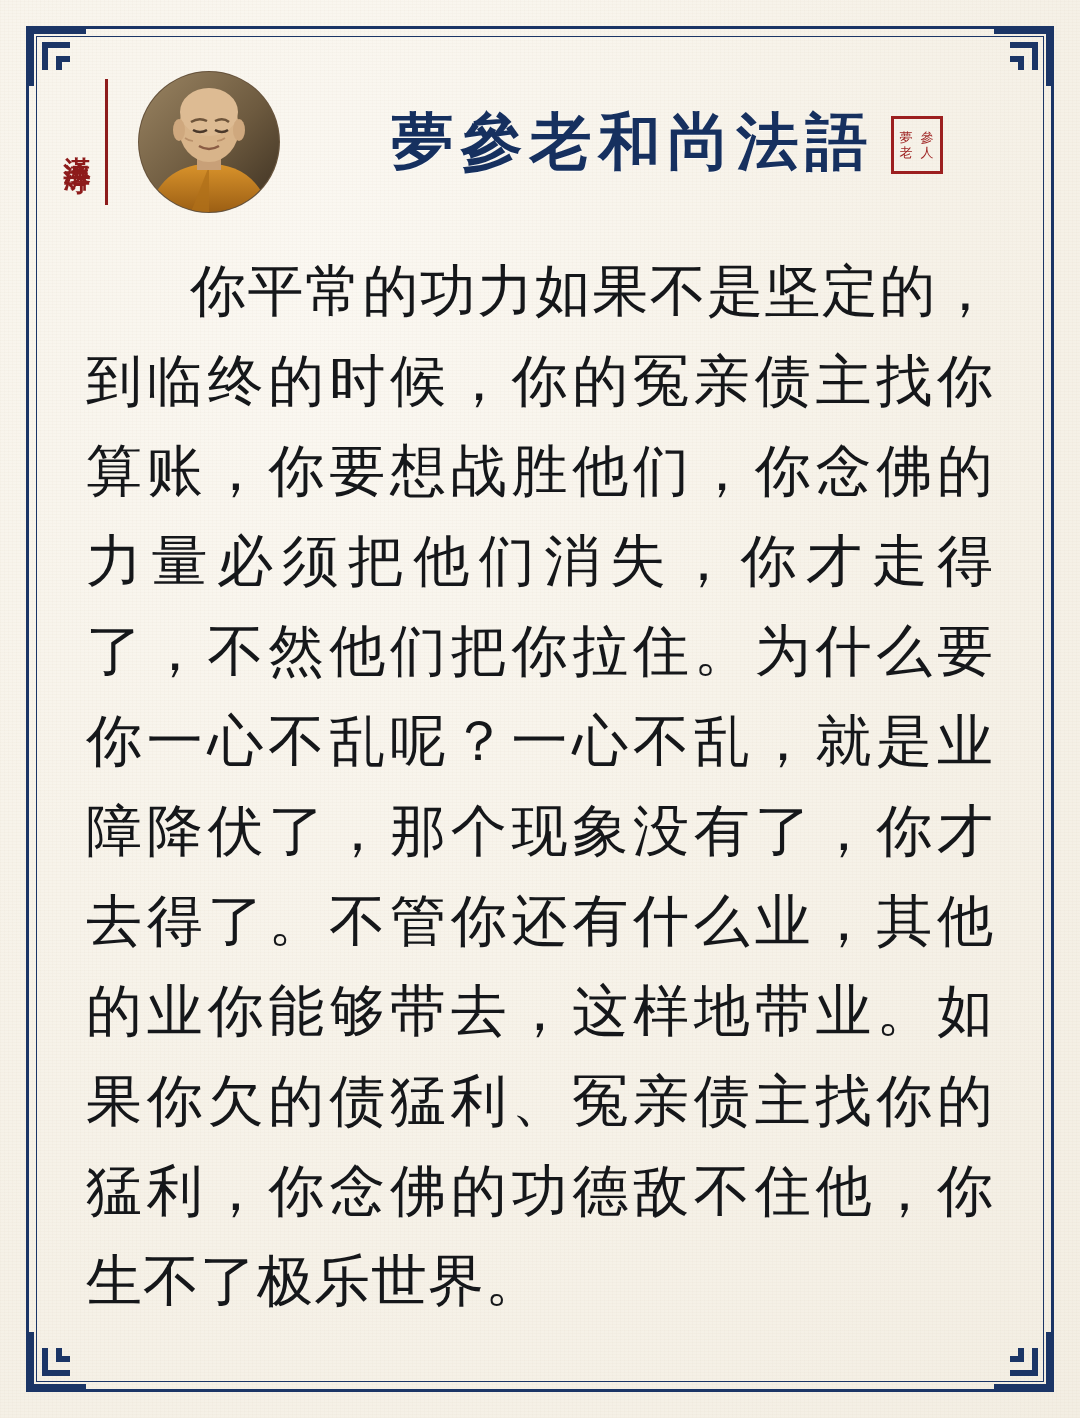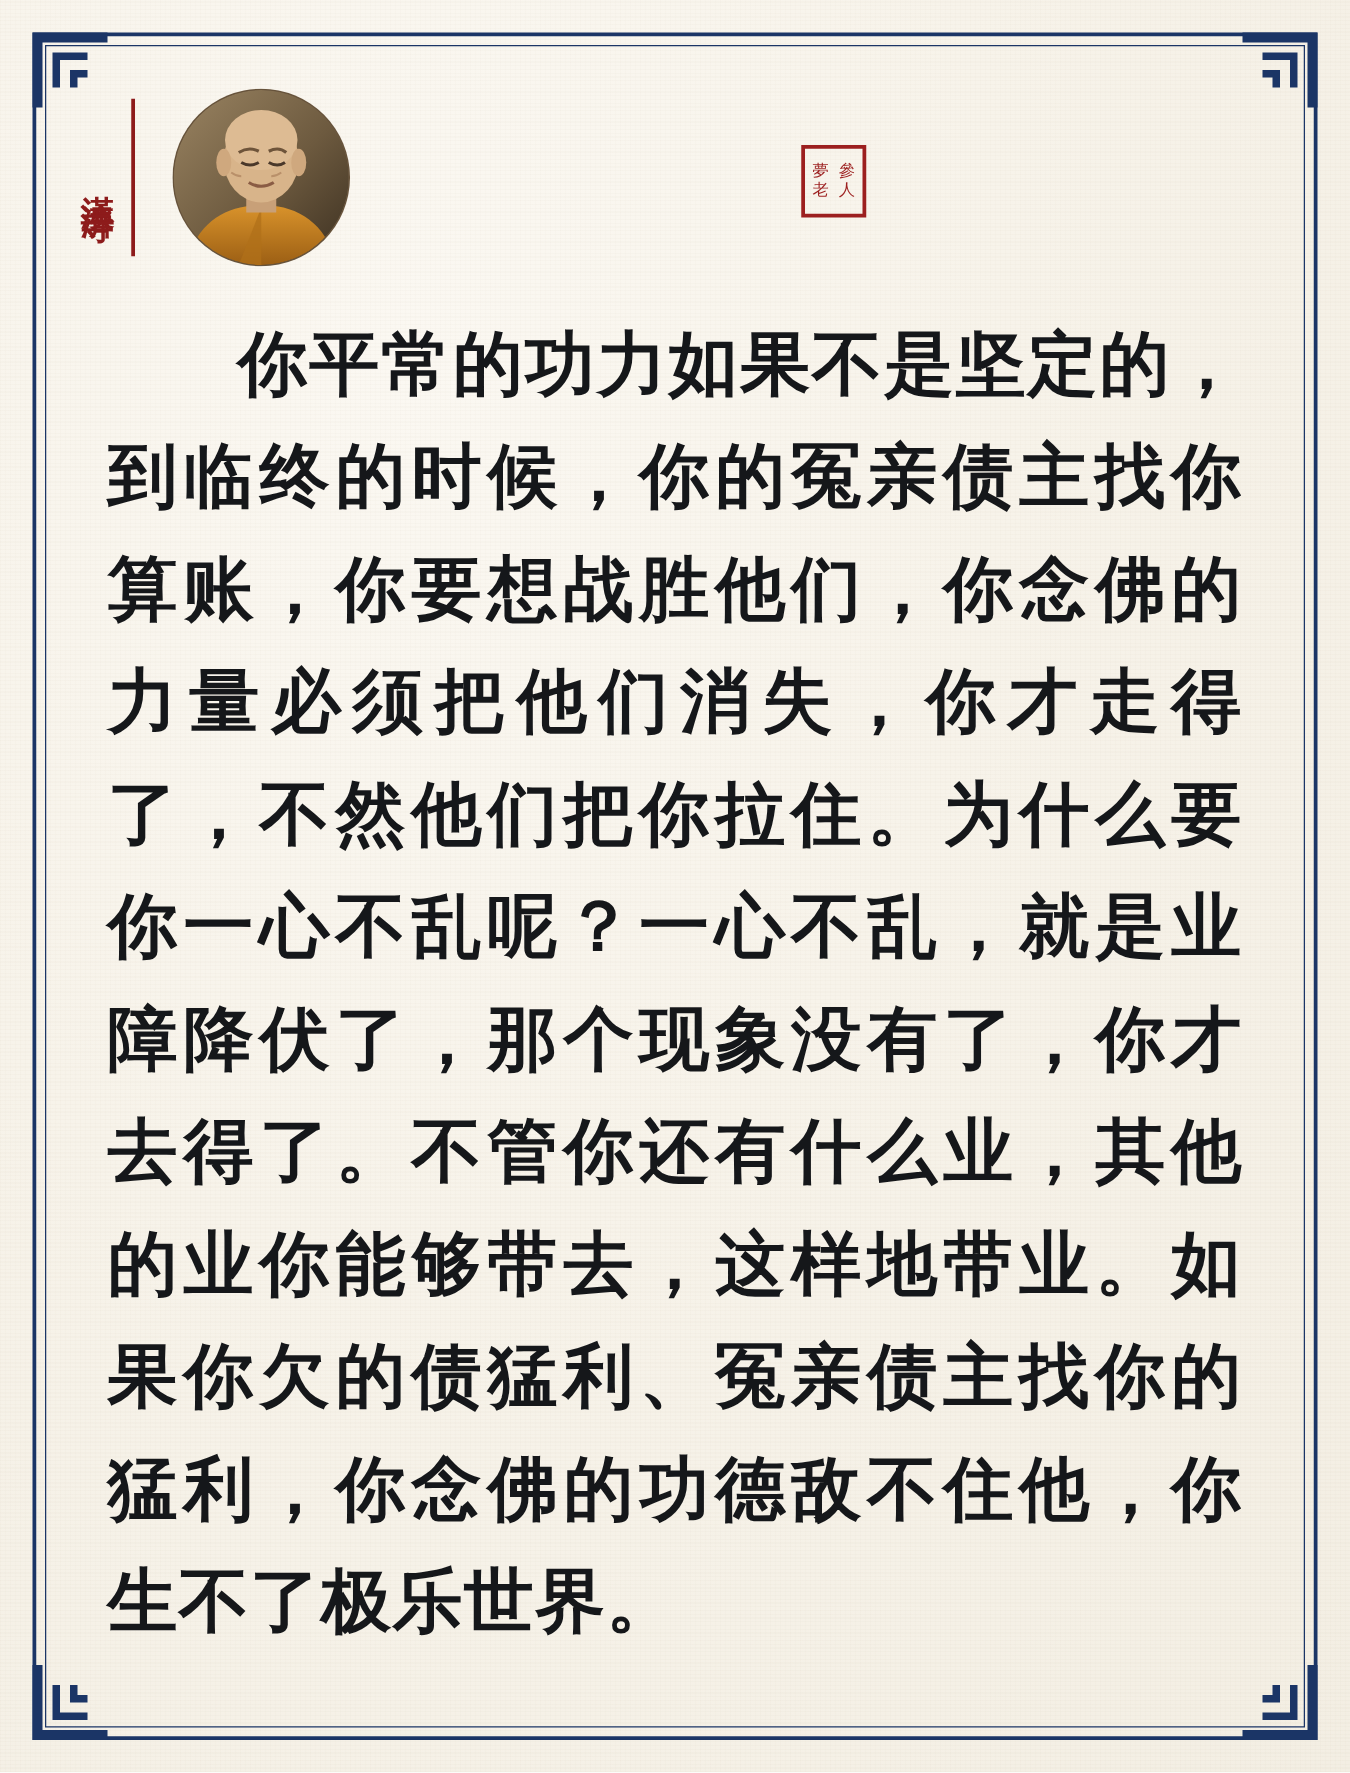--- a/index.html
+++ b/index.html
@@ -159,21 +159,21 @@
     top: 246px;
     bottom: 70px;
     font-family: "DejaVu Serif", "Liberation Serif", serif;
     font-size: 56px;
     line-height: 90px;
     color: #15171a;
     text-align: justify;
     text-justify: inter-character;
     letter-spacing: 1px;
     text-indent: 104px;
-    font-weight: 700;
+    font-weight: 400;
   }
 </style>
 </head>
 <body>
 
 <div class="page">
 
   <div class="paper-texture"></div>
 
   <div class="frame-outer"></div>
@@ -260,20 +260,21 @@
 
           <path d="M60 74 q10 6 20 0" stroke="#8a5c44" stroke-width="2.5" fill="none"></path>
 
           <path d="M46 66 q4 3 8 3" stroke="#b9906a" stroke-width="1.6" fill="none"></path>
           <path d="M86 66 q-4 3 -8 3" stroke="#b9906a" stroke-width="1.6" fill="none"></path>
         </g>
       </svg>
     </div>
 
     <div class="title">
+      <div class="title-text">夢參老和尚法語</div>
       <div class="seal">
         <span>夢</span>
         <span>參</span>
         <span>老</span>
         <span>人</span>
       </div>
     </div>
 
   </div>
 

